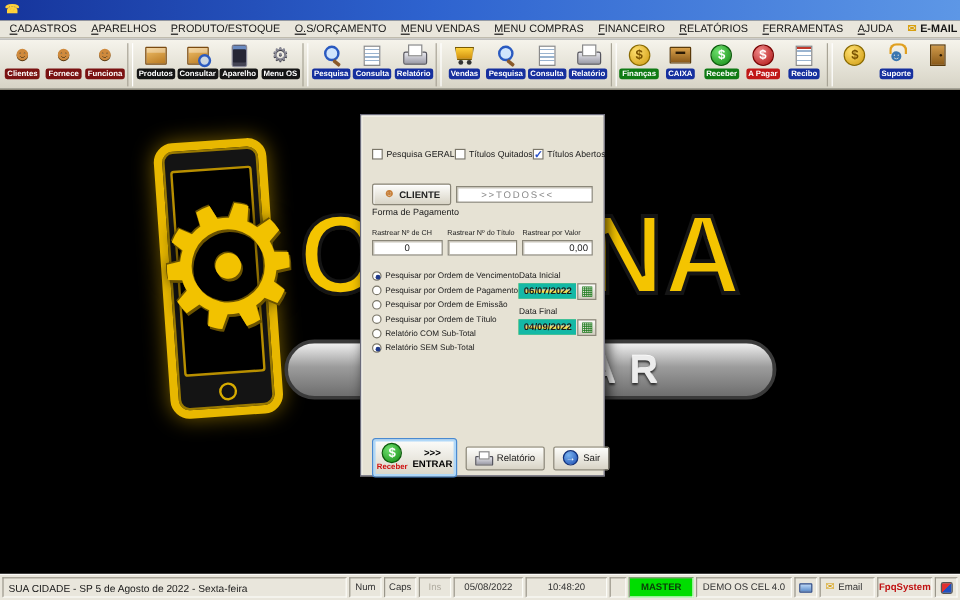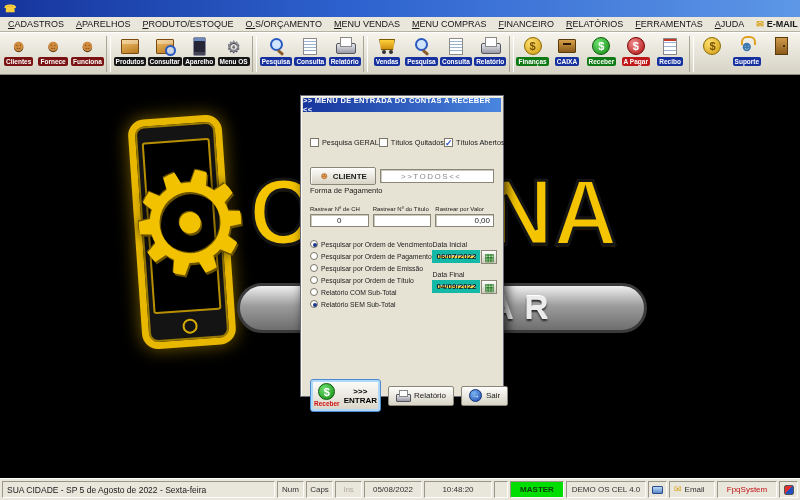--- a/index.html
+++ b/index.html
@@ -134,21 +134,21 @@
   .sb-left{flex:1;font-size:8.5px;color:#1a1a1a}
   .sb-key{width:27px;justify-content:center}
   .sb-dim{color:#b0aca0}
   .sb-date{width:58px;justify-content:center}
   .sb-time{width:68px;justify-content:center}
   .sb-empty{width:14px}
   .sb-master{width:54px;justify-content:center;background:#00dd00;color:#0a3a0a;font-weight:bold}
   .sb-product{width:80px;justify-content:center}
   .sb-mini{width:19px;justify-content:center;padding:0}
   .sb-email{width:46px}
-  .sb-fpq{width:60px;justify-content:center;color:#c01010;font-weight:normal}
+  .sb-fpq{width:46px;justify-content:center;color:#c01010;font-weight:bold}
   .ico-monitor{width:11px;height:8px;background:linear-gradient(#bcd8f8,#5a8ac8);border:1px solid #2a4a8a;border-radius:1px}
   .ico-logo{width:10px;height:10px;background:linear-gradient(135deg,#e03030 50%,#2050c0 50%);border:1px solid #555;border-radius:2px}
 </style>
 </head>
 <body>
 
 <div class="app">
 
   <div class="titlebar">
     <span class="app-icon">☎</span>
@@ -266,21 +266,20 @@
     </div>
 
   <div class="workspace">
 
     <div class="logo-phone"></div>
     <div class="logo-gear">⚙</div>
     <div class="logo-word">OFICINA</div>
     <div class="logo-banner">CELULAR</div>
 
     <div class="dialog">
-      <div class="dialog-title">&gt;&gt; MENU DE ENTRADA DO CONTAS A RECEBER &lt;&lt;</div>
       <div class="dialog-body">
 
         <div class="chk-row" id="chkRow">
             <span class="chk">
               <span class="chk-box"></span>
               <span class="chk-label">Pesquisa GERAL</span>
             </span>
             <span class="chk">
               <span class="chk-box"></span>
               <span class="chk-label">Títulos Quitados</span>

